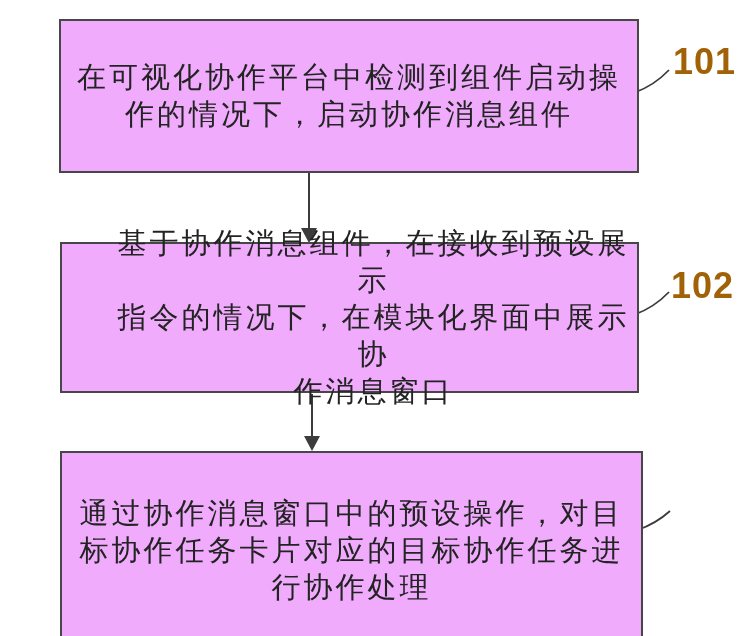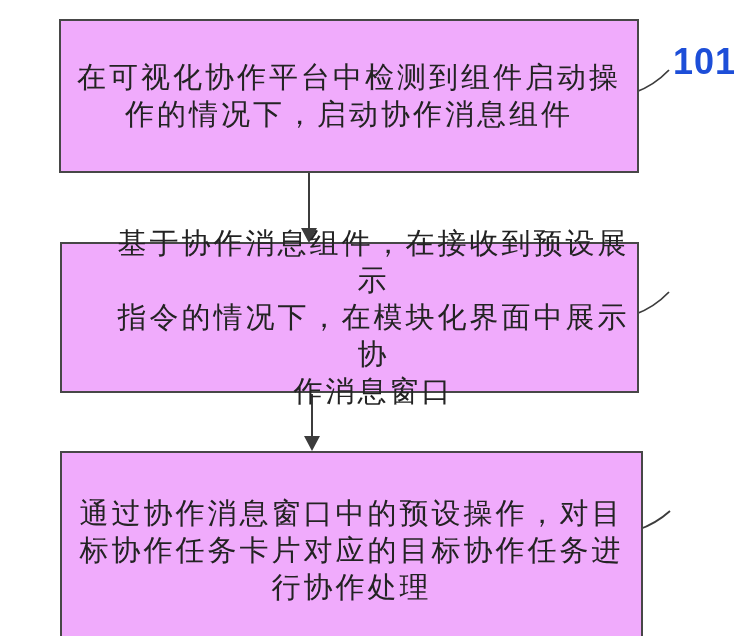--- a/index.html
+++ b/index.html
@@ -44,21 +44,21 @@
   }
   .box-101 { left: 18px;  top: 19px;  width: 580px; height: 154px; }
   .box-102 { left: 19px;  top: 242px; width: 579px; height: 151px; padding-left: 48px; }
   .box-103 { left: 19px;  top: 451px; width: 583px; height: 199px; }
   .ref-label {
     position: absolute;
     font-family: "Liberation Sans", sans-serif;
     font-size: 36px;
     line-height: 1;
     font-weight: 600;
-    color: #1d4ed8;
+    color: #a16207;
     letter-spacing: 1px;
   }
   .ref-101 { left: 673px; top: 44px;  }
   .ref-102 { left: 671px; top: 268px; }
   .ref-103 { left: 672px; top: 485px; }
 </style>
 </head>
 <body>
 
 <div class="canvas">
@@ -91,14 +91,15 @@
 作消息窗口</span>
   </div>
 
   <div class="flow-box box-103">
     <span class="box-text">通过协作消息窗口中的预设操作，对目
 标协作任务卡片对应的目标协作任务进
 行协作处理</span>
   </div>
 
   <div class="ref-label ref-101">101</div>
+  <div class="ref-label ref-102">102</div>
 
 </div>
 
 </body></html>

